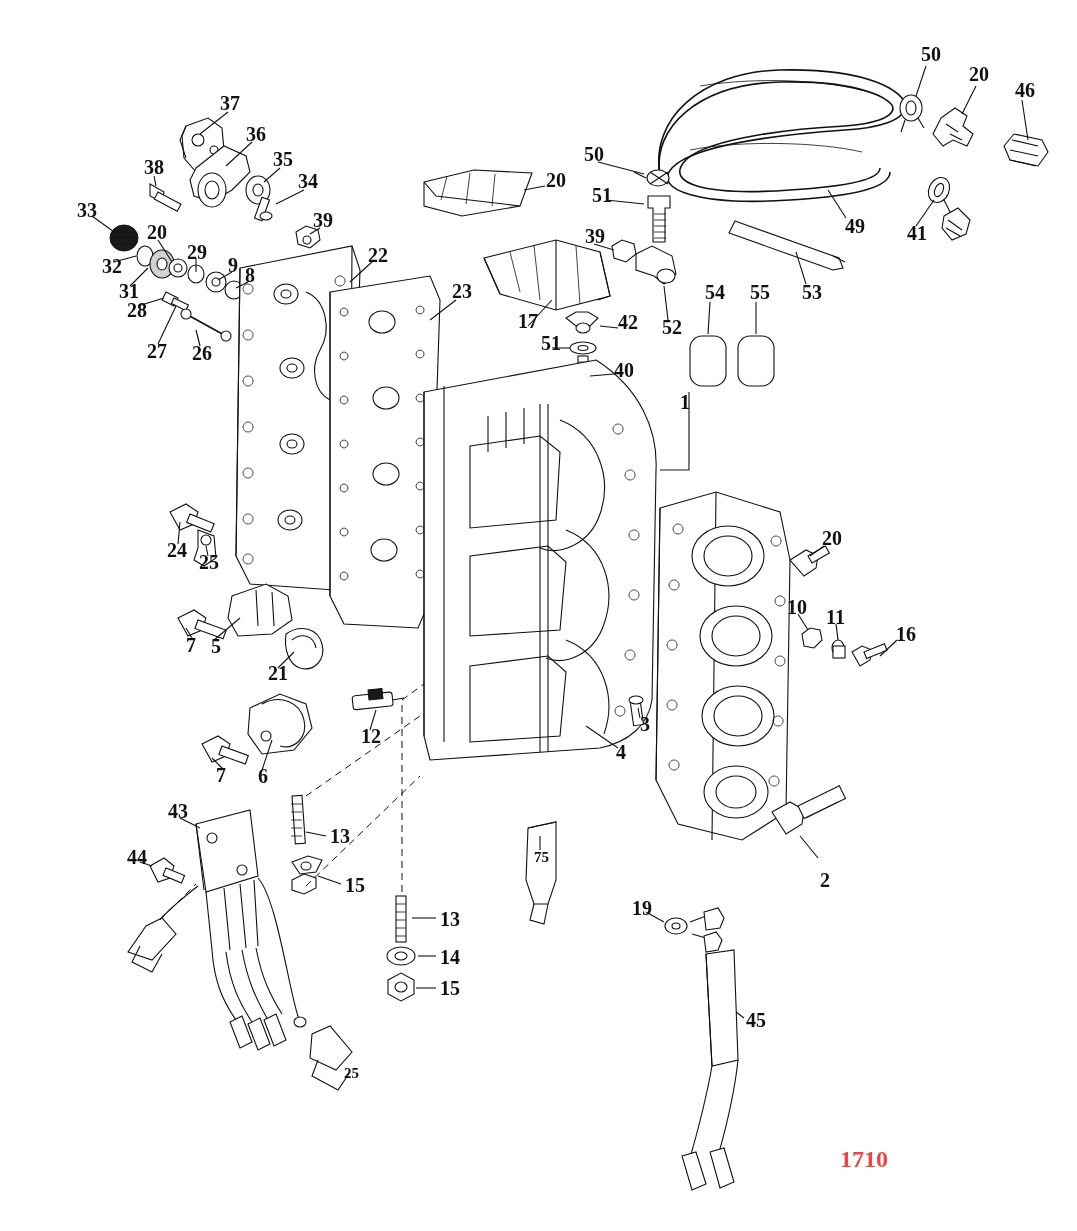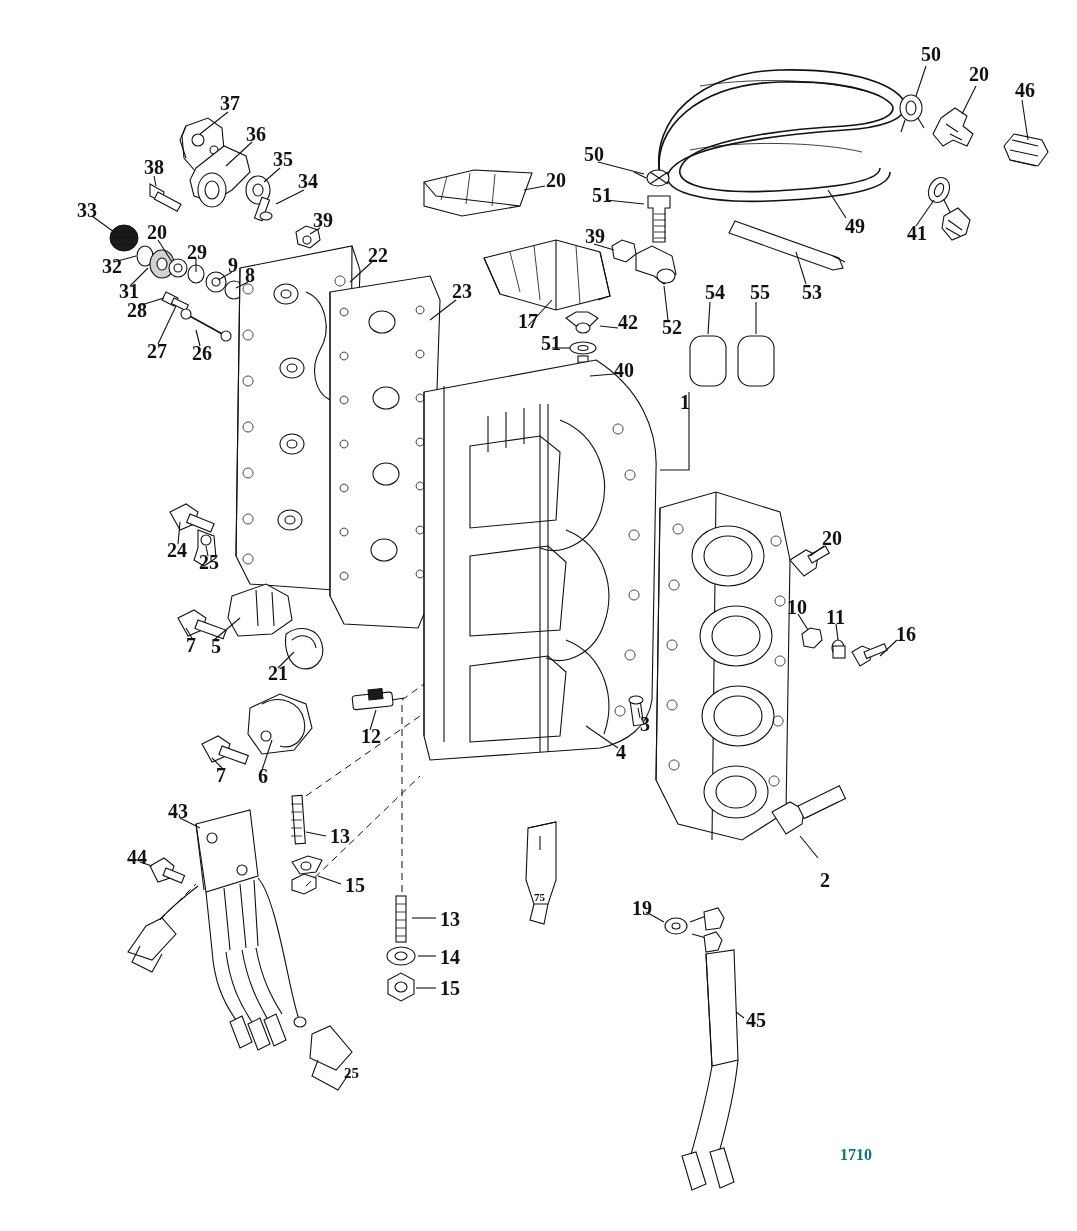--- a/index.html
+++ b/index.html
@@ -4,21 +4,21 @@
 <style>
   html,body{margin:0;padding:0;background:#ffffff;}
   body{width:1077px;height:1231px;position:relative;overflow:hidden;
        font-family:"Liberation Serif", serif;color:#111;}
   #stage{position:absolute;left:0;top:0;width:1077px;height:1231px;}
   svg#art{position:absolute;left:0;top:0;width:1077px;height:1231px;}
   .callout{position:absolute;font-family:"Liberation Serif", serif;
            font-weight:bold;font-size:20px;color:#111;line-height:1;
            white-space:nowrap;}
   .figno{position:absolute;font-family:"Liberation Serif", serif;
-         font-weight:bold;font-size:16px;color:#0f766e;}
+         font-weight:bold;font-size:24px;color:#ef4444;}
   
   .ln{stroke:#111;stroke-width:1.1;fill:none;}
   .ln2{stroke:#111;stroke-width:1.6;fill:none;}
   .thin{stroke:#111;stroke-width:0.8;fill:none;}
   .dash{stroke:#111;stroke-width:1;fill:none;stroke-dasharray:7 5;}
   .fillw{fill:#ffffff;stroke:#111;stroke-width:1.1;}
   .fillgr{fill:#d2d2d2;stroke:#111;stroke-width:1.1;}
   .fillk{fill:#1a1a1a;stroke:#111;stroke-width:1;}
   .lead{stroke:#111;stroke-width:1.1;fill:none;}
 </style>
@@ -535,18 +535,18 @@
 <div class="callout" style="left:969px;top:64px;">20</div>
 <div class="callout" style="left:907px;top:223px;">41</div>
 <div class="callout" style="left:845px;top:216px;">49</div>
 <div class="callout" style="left:921px;top:44px;">50</div>
 <div class="callout" style="left:584px;top:144px;">50</div>
 <div class="callout" style="left:592px;top:185px;">51</div>
 <div class="callout" style="left:662px;top:317px;">52</div>
 <div class="callout" style="left:802px;top:282px;">53</div>
 <div class="callout" style="left:705px;top:282px;">54</div>
 <div class="callout" style="left:750px;top:282px;">55</div>
-<div class="callout" style="left:534px;top:850px;font-size:11px;margin-top:42px;">75</div>
+<div class="callout" style="left:534px;top:850px;font-size:15px;">75</div>
 <div class="callout" style="left:344px;top:1066px;font-size:15px;">25</div>
 
 <div class="figno" style="left:840px;top:1146px;">1710</div>
 
 </div>
 
 </body></html>

